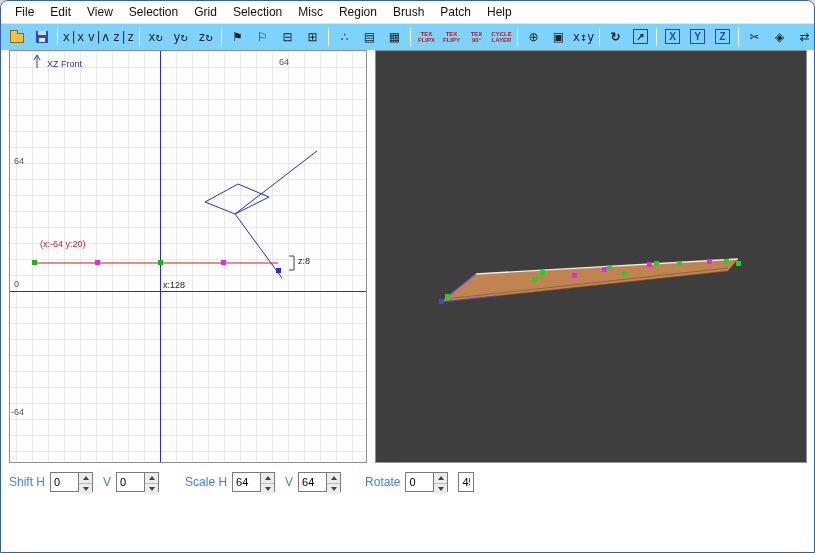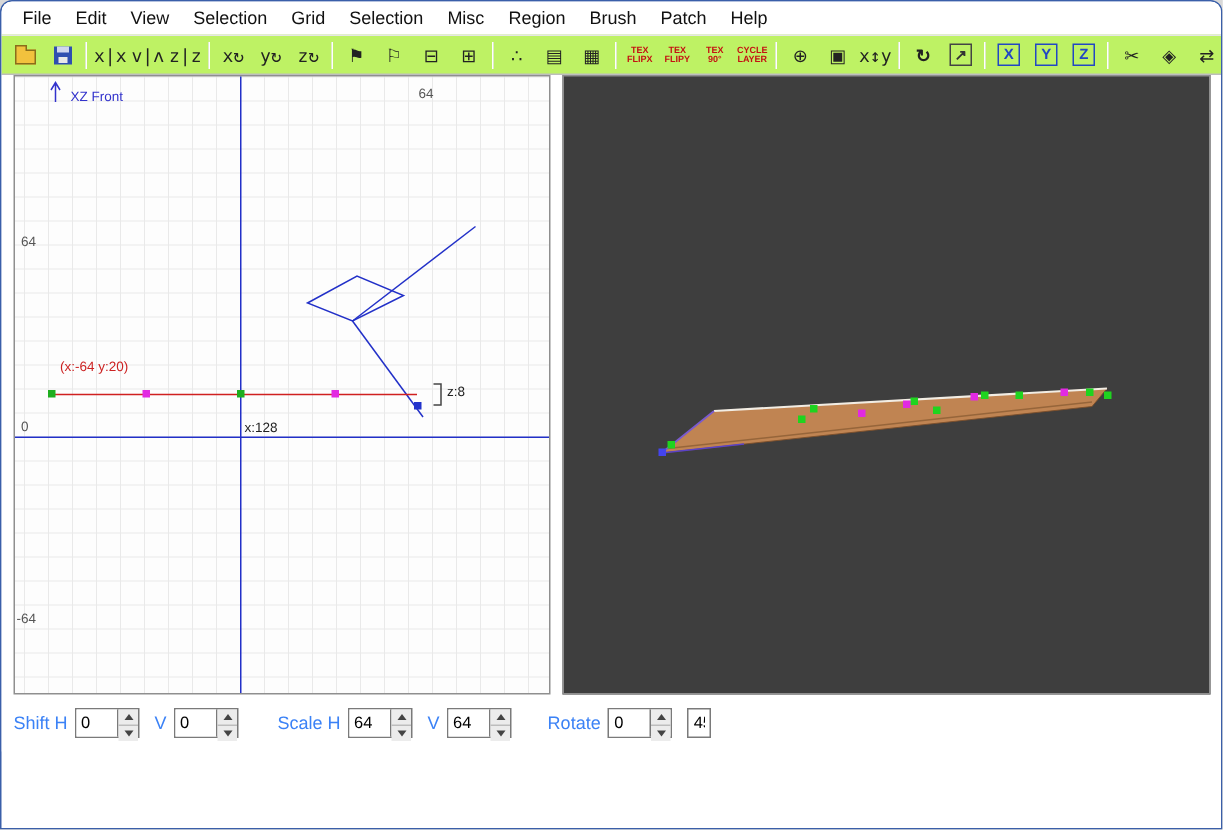--- a/index.html
+++ b/index.html
@@ -13,21 +13,21 @@
   .appicon::after{content:"";position:absolute;left:4px;top:4px;width:6px;height:3px;background:#3aa43a}
   .wtitle{margin-left:9px;font-size:12px;color:#111}
   .wbtns{margin-left:auto;display:flex;height:30px}
   .wbtn{width:46px;height:30px;display:flex;align-items:center;justify-content:center;font-size:13px;color:#222;background:none;border:none}
   .glyph-min{width:10px;height:1px;background:#222;display:block}
   .glyph-max{width:9px;height:9px;border:1px solid #222;display:block}
   
   .menubar{height:22px;display:flex;align-items:center;background:#fff;padding-left:6px;flex:0 0 auto}
   .mitem{padding:2px 8px;font-size:12px;color:#111;background:none;border:none;font-family:inherit}
   
-  .tbar{height:27px;background:#bef264;border-top:1px solid #e6e6e6;border-bottom:1px solid #bdbdbd;
+  .tbar{height:27px;background:#7dd3fc;border-top:1px solid #e6e6e6;border-bottom:1px solid #bdbdbd;
         display:flex;align-items:center;padding:0 3px;flex:0 0 auto}
   .tb{width:25px;height:22px;display:flex;align-items:center;justify-content:center;background:none;
       border:1px solid transparent;font-family:inherit;flex:0 0 auto}
   .tb .g{font-size:12px;line-height:12px;color:#222}
   .sep{width:1px;height:18px;background:#b8b8b8;border-right:1px solid #fff;margin:0 3px;flex:0 0 auto}
   .tiny{font-size:6px;line-height:6px;font-weight:bold;color:#c41212;width:22px;text-align:center;white-space:normal;display:block}
   .red{color:#c41212}.blu{color:#2247c4}.mono{font-family:"DejaVu Sans Mono",monospace;font-size:10px}
   .boxed{border:1px solid #2247c4;color:#2247c4;font-size:10px;font-weight:bold;width:15px;height:15px;
          display:flex;align-items:center;justify-content:center}
   .boxdk{border:1px solid #444;color:#333;font-size:10px;font-weight:bold;width:15px;height:15px;

